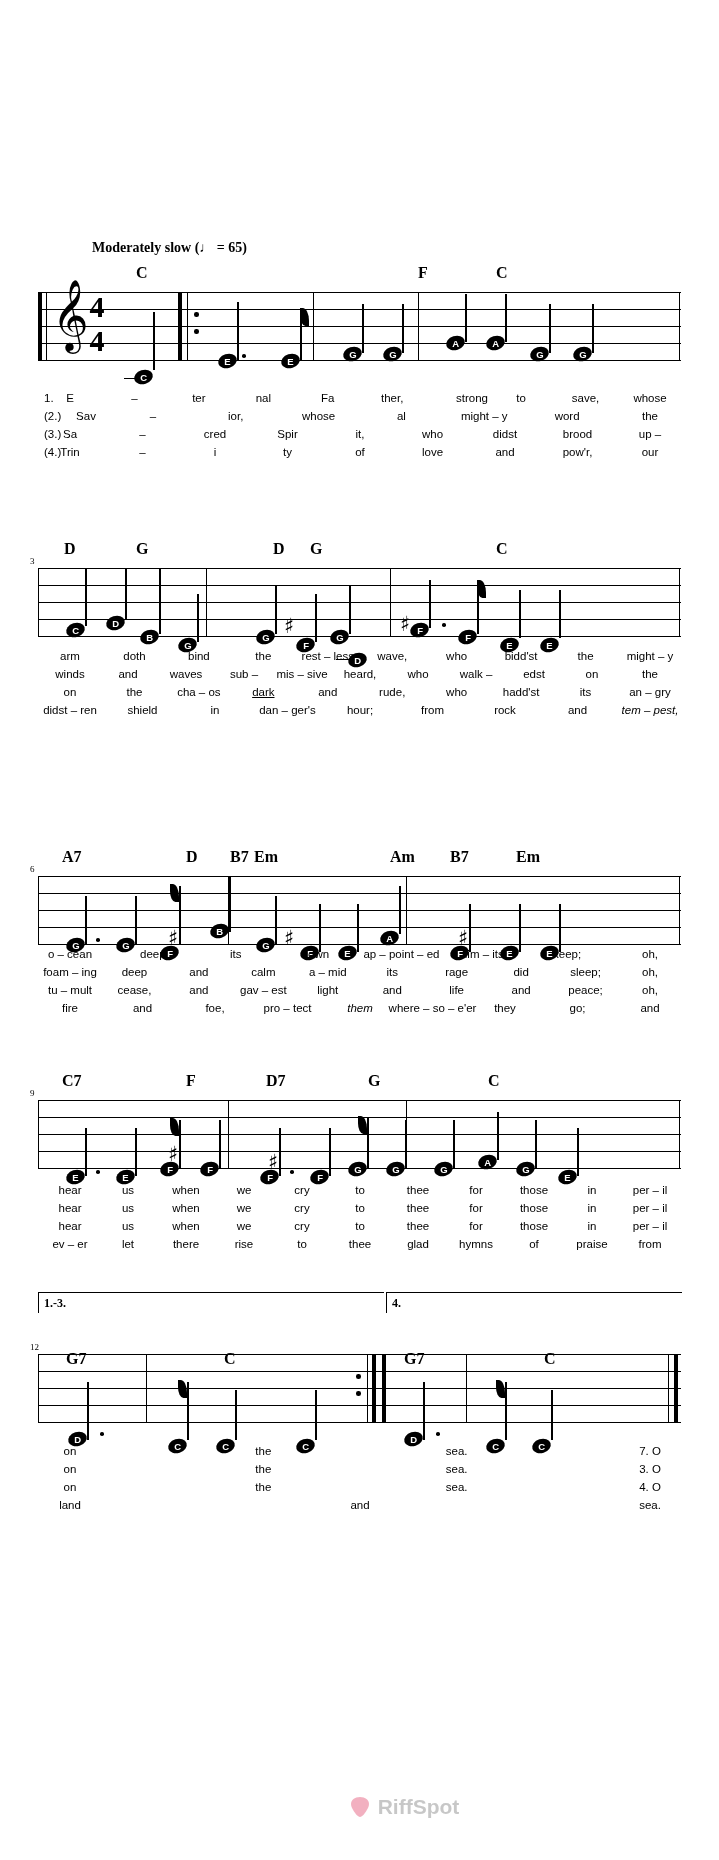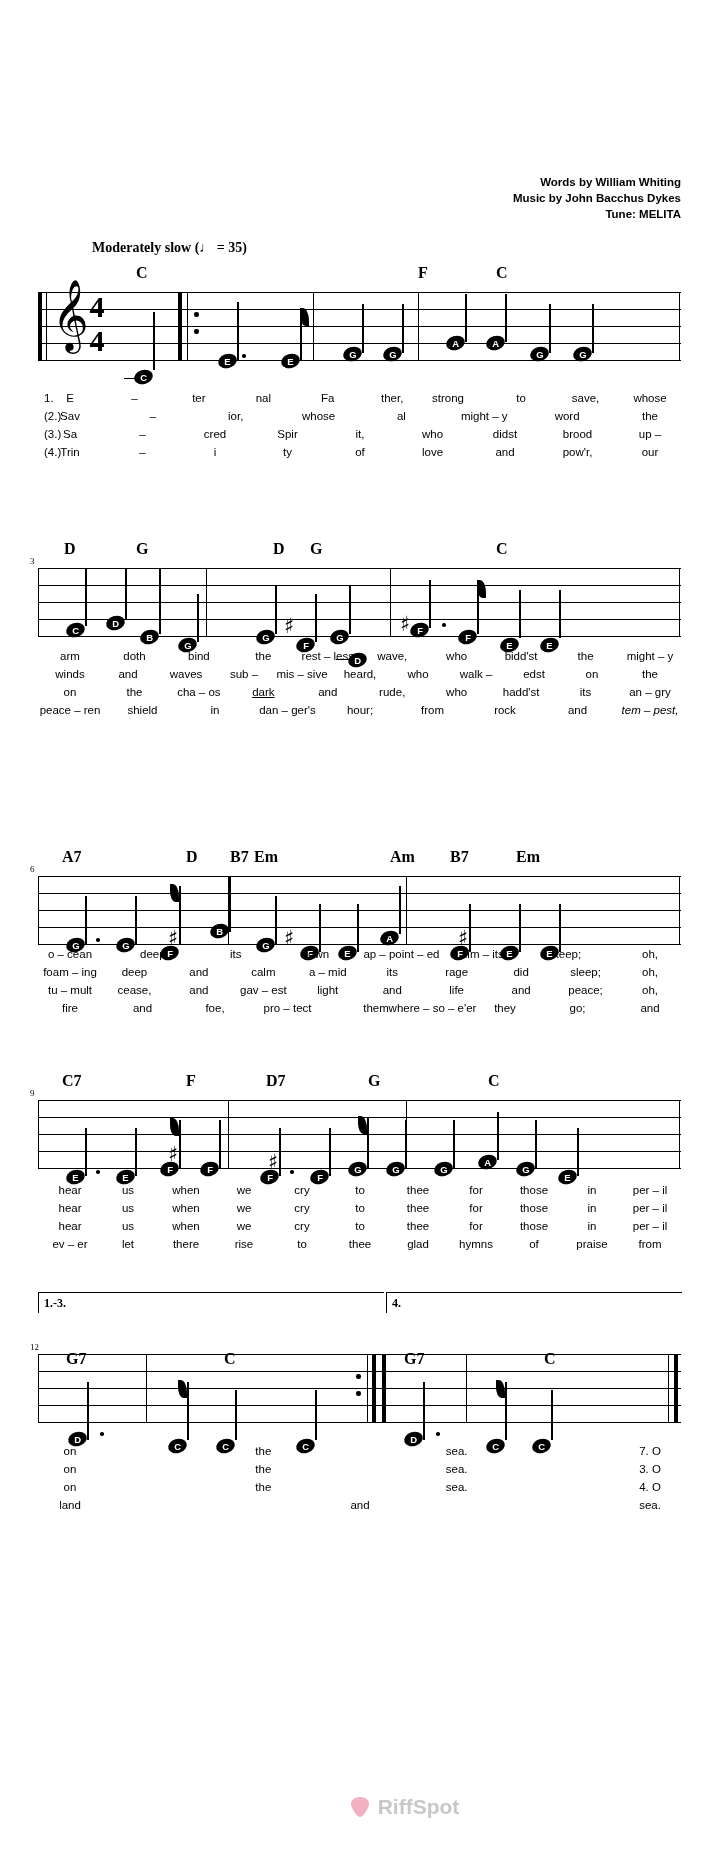--- a/index.html
+++ b/index.html
@@ -39,27 +39,22 @@
   .logo{position:absolute;left:0;width:719px;top:1795px;text-align:center;padding-left:44px;}
   .logo-inner{display:inline-flex;align-items:center;gap:6px;opacity:.55;}
   .logo-text{font-size:21px;font-weight:bold;color:#9b9b9b;font-family:"Liberation Sans",sans-serif;}
 </style>
 </head>
 <body>
 
 <div class="page">
 
 
-  <div class="credits">
-    <div>Words by William Whiting</div>
-    <div>Music by John Bacchus Dykes</div>
-    <div>Tune: MELITA</div>
-  </div>
-
-  <div class="tempo" style="top:240px;left:92px;">Moderately slow  (♩ = 35)</div>
+
+  <div class="tempo" style="top:240px;left:92px;">Moderately slow  (♩ = 65)</div>
 
   <div class="system" style="top:292px;">
     <div class="staff">
       <div class="line l0"></div>
       <div class="line l1"></div>
       <div class="line l2"></div>
       <div class="line l3"></div>
       <div class="line l4"></div>
 
       <div class="barthick" style="left:0;"></div>
@@ -425,28 +420,28 @@
 
 <div class="lyrics" style="top: 392px;">
       <div class="lyricrow">
         <span style="left: 6px; transform: none;">1.</span>
         <span style="left: 32px;">E</span>
         <span style="left: 96.4444px;">–</span>
         <span style="left: 160.889px;">ter</span>
         <span style="left: 225.333px;">nal</span>
         <span style="left: 289.778px;">Fa</span>
         <span style="left: 354.222px;">ther,</span>
-        <span style="left: 410px;">strong</span>
+        <span style="left: 434px;">strong</span>
         <span style="left: 483.111px;">to</span>
         <span style="left: 547.556px;">save,</span>
         <span style="left: 612px;">whose</span>
       </div>
       <div class="lyricrow">
         <span style="left: 6px; transform: none;">(2.)</span>
-        <span style="left: 32px;">Sav</span>
+        <span style="left: 48px;">Sav</span>
         <span style="left: 114.857px;">–</span>
         <span style="left: 197.714px;">ior,</span>
         <span style="left: 280.571px;">whose</span>
         <span style="left: 363.429px;">al</span>
         <span style="left: 446.286px;">might – y</span>
         <span style="left: 529.143px;">word</span>
         <span style="left: 612px;">the</span>
       </div>
       <div class="lyricrow">
         <span style="left: 6px; transform: none;">(3.)</span>
@@ -505,21 +500,21 @@
         <span style="left: 160.889px;">cha – os</span>
         <span style="left: 225.333px; text-decoration: underline;">dark</span>
         <span style="left: 289.778px;">and</span>
         <span style="left: 354.222px;">rude,</span>
         <span style="left: 418.667px;">who</span>
         <span style="left: 483.111px;">hadd'st</span>
         <span style="left: 547.556px;">its</span>
         <span style="left: 612px;">an – gry</span>
       </div>
       <div class="lyricrow">
-        <span style="left: 32px;">peace – ren</span>
+        <span style="left: 32px;">didst – ren</span>
         <span style="left: 104.5px;">shield</span>
         <span style="left: 177px;">in</span>
         <span style="left: 249.5px;">dan – ger's</span>
         <span style="left: 322px;">hour;</span>
         <span style="left: 394.5px;">from</span>
         <span style="left: 467px;">rock</span>
         <span style="left: 539.5px;">and</span>
         <span style="left: 612px; font-style: italic;">tem – pest,</span>
       </div>
     </div>
@@ -556,21 +551,21 @@
         <span style="left: 418.667px;">life</span>
         <span style="left: 483.111px;">and</span>
         <span style="left: 547.556px;">peace;</span>
         <span style="left: 612px;">oh,</span>
       </div>
       <div class="lyricrow">
         <span style="left: 32px;">fire</span>
         <span style="left: 104.5px;">and</span>
         <span style="left: 177px;">foe,</span>
         <span style="left: 249.5px;">pro – tect</span>
-        <span style="left: 338px;">them</span>
+        <span style="left: 322px; font-style: italic;">them</span>
         <span style="left: 394.5px;">where – so – e'er</span>
         <span style="left: 467px;">they</span>
         <span style="left: 539.5px;">go;</span>
         <span style="left: 612px;">and</span>
       </div>
     </div>
     <div class="lyrics" style="top: 1184px;">
       <div class="lyricrow">
         <span style="left: 32px;">hear</span>
         <span style="left: 90px;">us</span>

